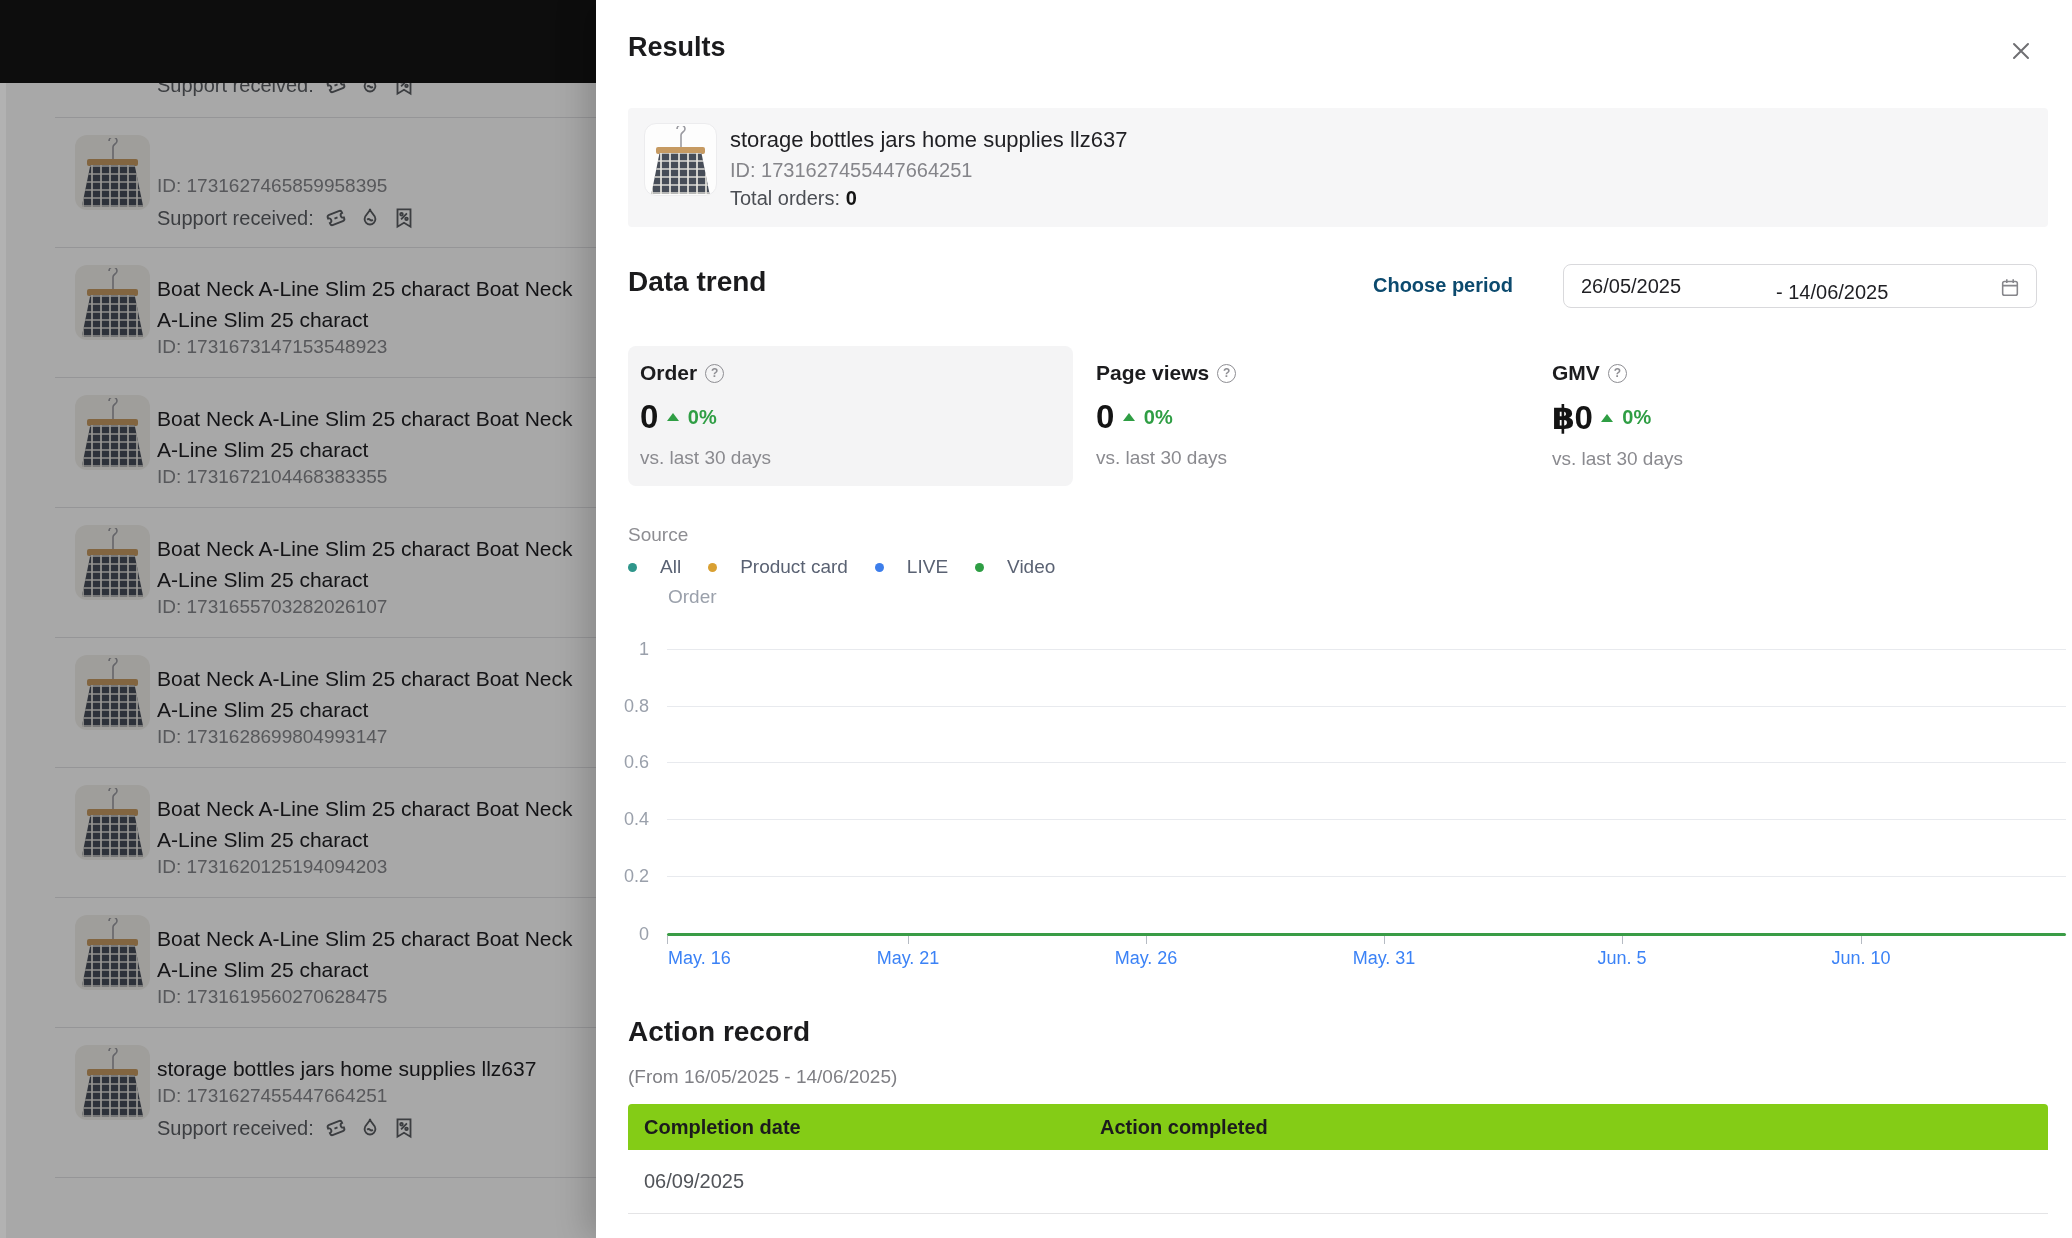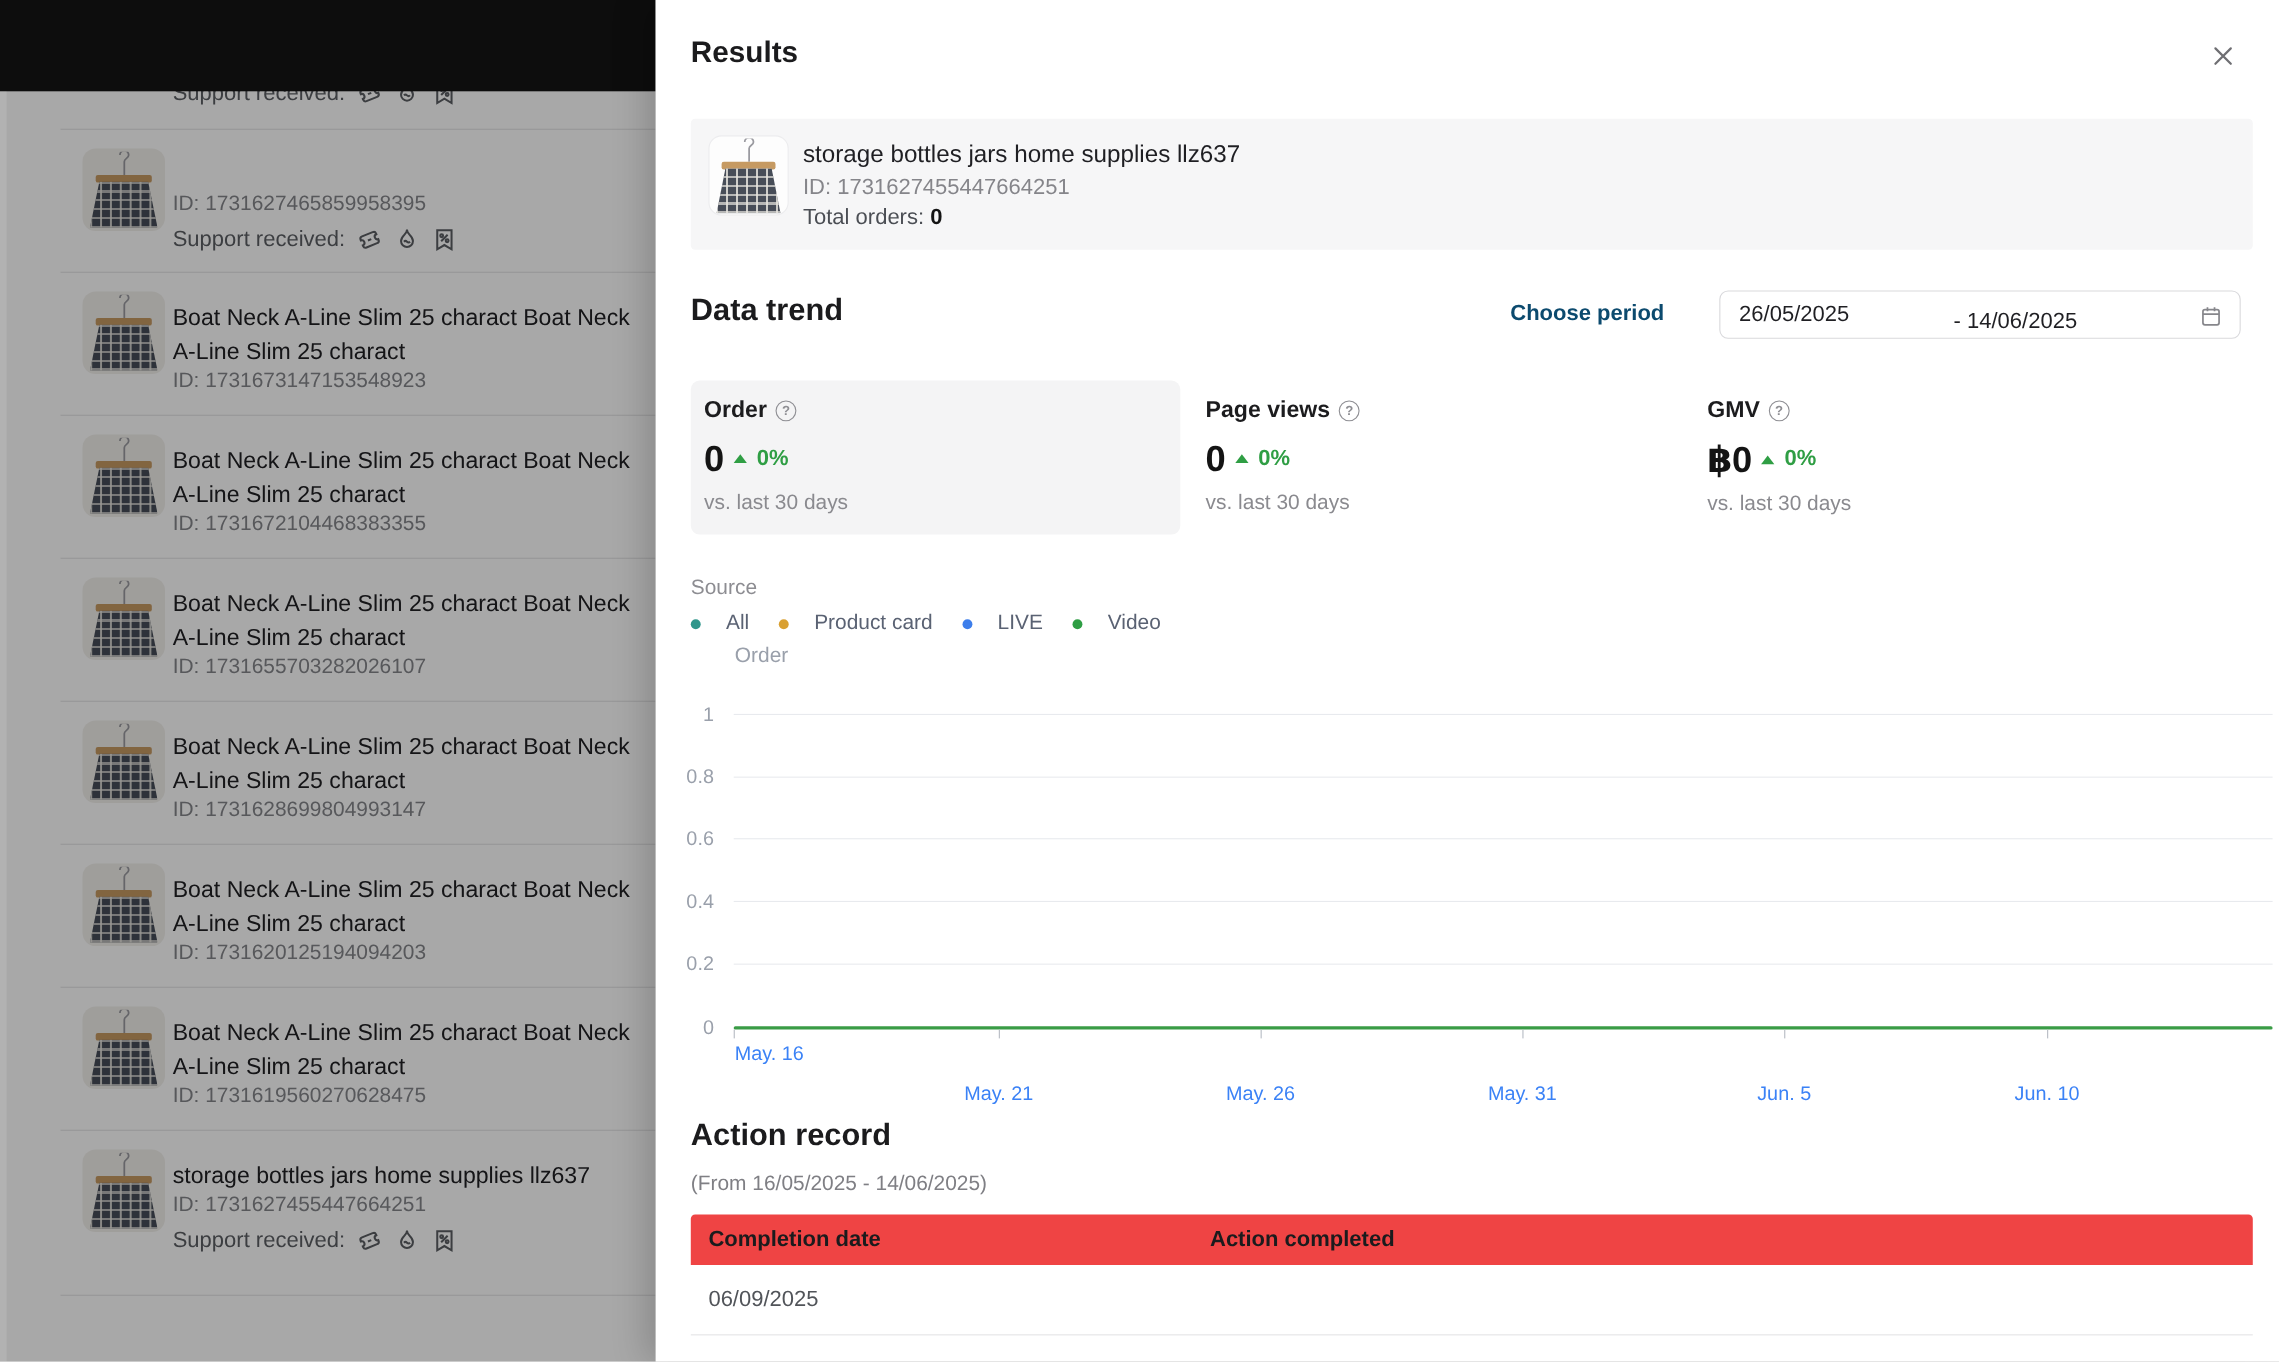--- a/index.html
+++ b/index.html
@@ -84,27 +84,27 @@
   .legend { position:absolute; left:32px; top:556px; display:flex; gap:27px; }
   .lg-item { display:flex; align-items:center; gap:23px; font-size:19px; color:#5a6273; cursor:pointer; }
   .dot { width:9px; height:9px; border-radius:50%; }
 
   .axis-name { position:absolute; left:72px; top:586px; font-size:19px; color:#9aa0ab; }
   .grid { position:absolute; left:71px; width:1399px; height:1px; background:#e8eaee; }
   .ylab { position:absolute; width:44px; text-align:right; right:1423px; font-size:18px; color:#9aa0ab; }
   .zero-line { position:absolute; left:71px; top:933px; width:1399px; height:3px; background:#3a9c46; border-radius:2px; }
   .tick { position:absolute; top:936px; width:1px; height:8px; background:#b6bbc3; }
   .xlab { position:absolute; top:948px; font-size:18px; color:#3b82f6; white-space:nowrap; }
-  .xlab.center { transform:translateX(-50%);margin-top:36px; }
+  .xlab.center { transform:translateX(-50%); }
 
   .ar-heading { position:absolute; left:32px; top:1016px; font-size:28px; font-weight:700; color:#1b1b1d; }
   .ar-sub { position:absolute; left:32px; top:1066px; font-size:19px; color:#7f7f84; }
   .ar-table { position:absolute; left:32px; top:1104px; width:1420px; }
   .tr { display:grid; grid-template-columns:456px auto; }
-  .tr.head { background:#ef4444; border-radius:4px 4px 0 0; height:46px; }
+  .tr.head { background:#84cc16; border-radius:4px 4px 0 0; height:46px; }
   .tr.head .td { font-weight:700; color:#1b1b1d; }
   .tr.body { height:64px; border-bottom:1px solid #e4e4e6; }
   .tr.body .td { color:#515459; }
   .td { padding-left:16px; font-size:20px; display:flex; align-items:center; }
 </style>
 </head>
 <body>
 
 <div class="stage">
 

